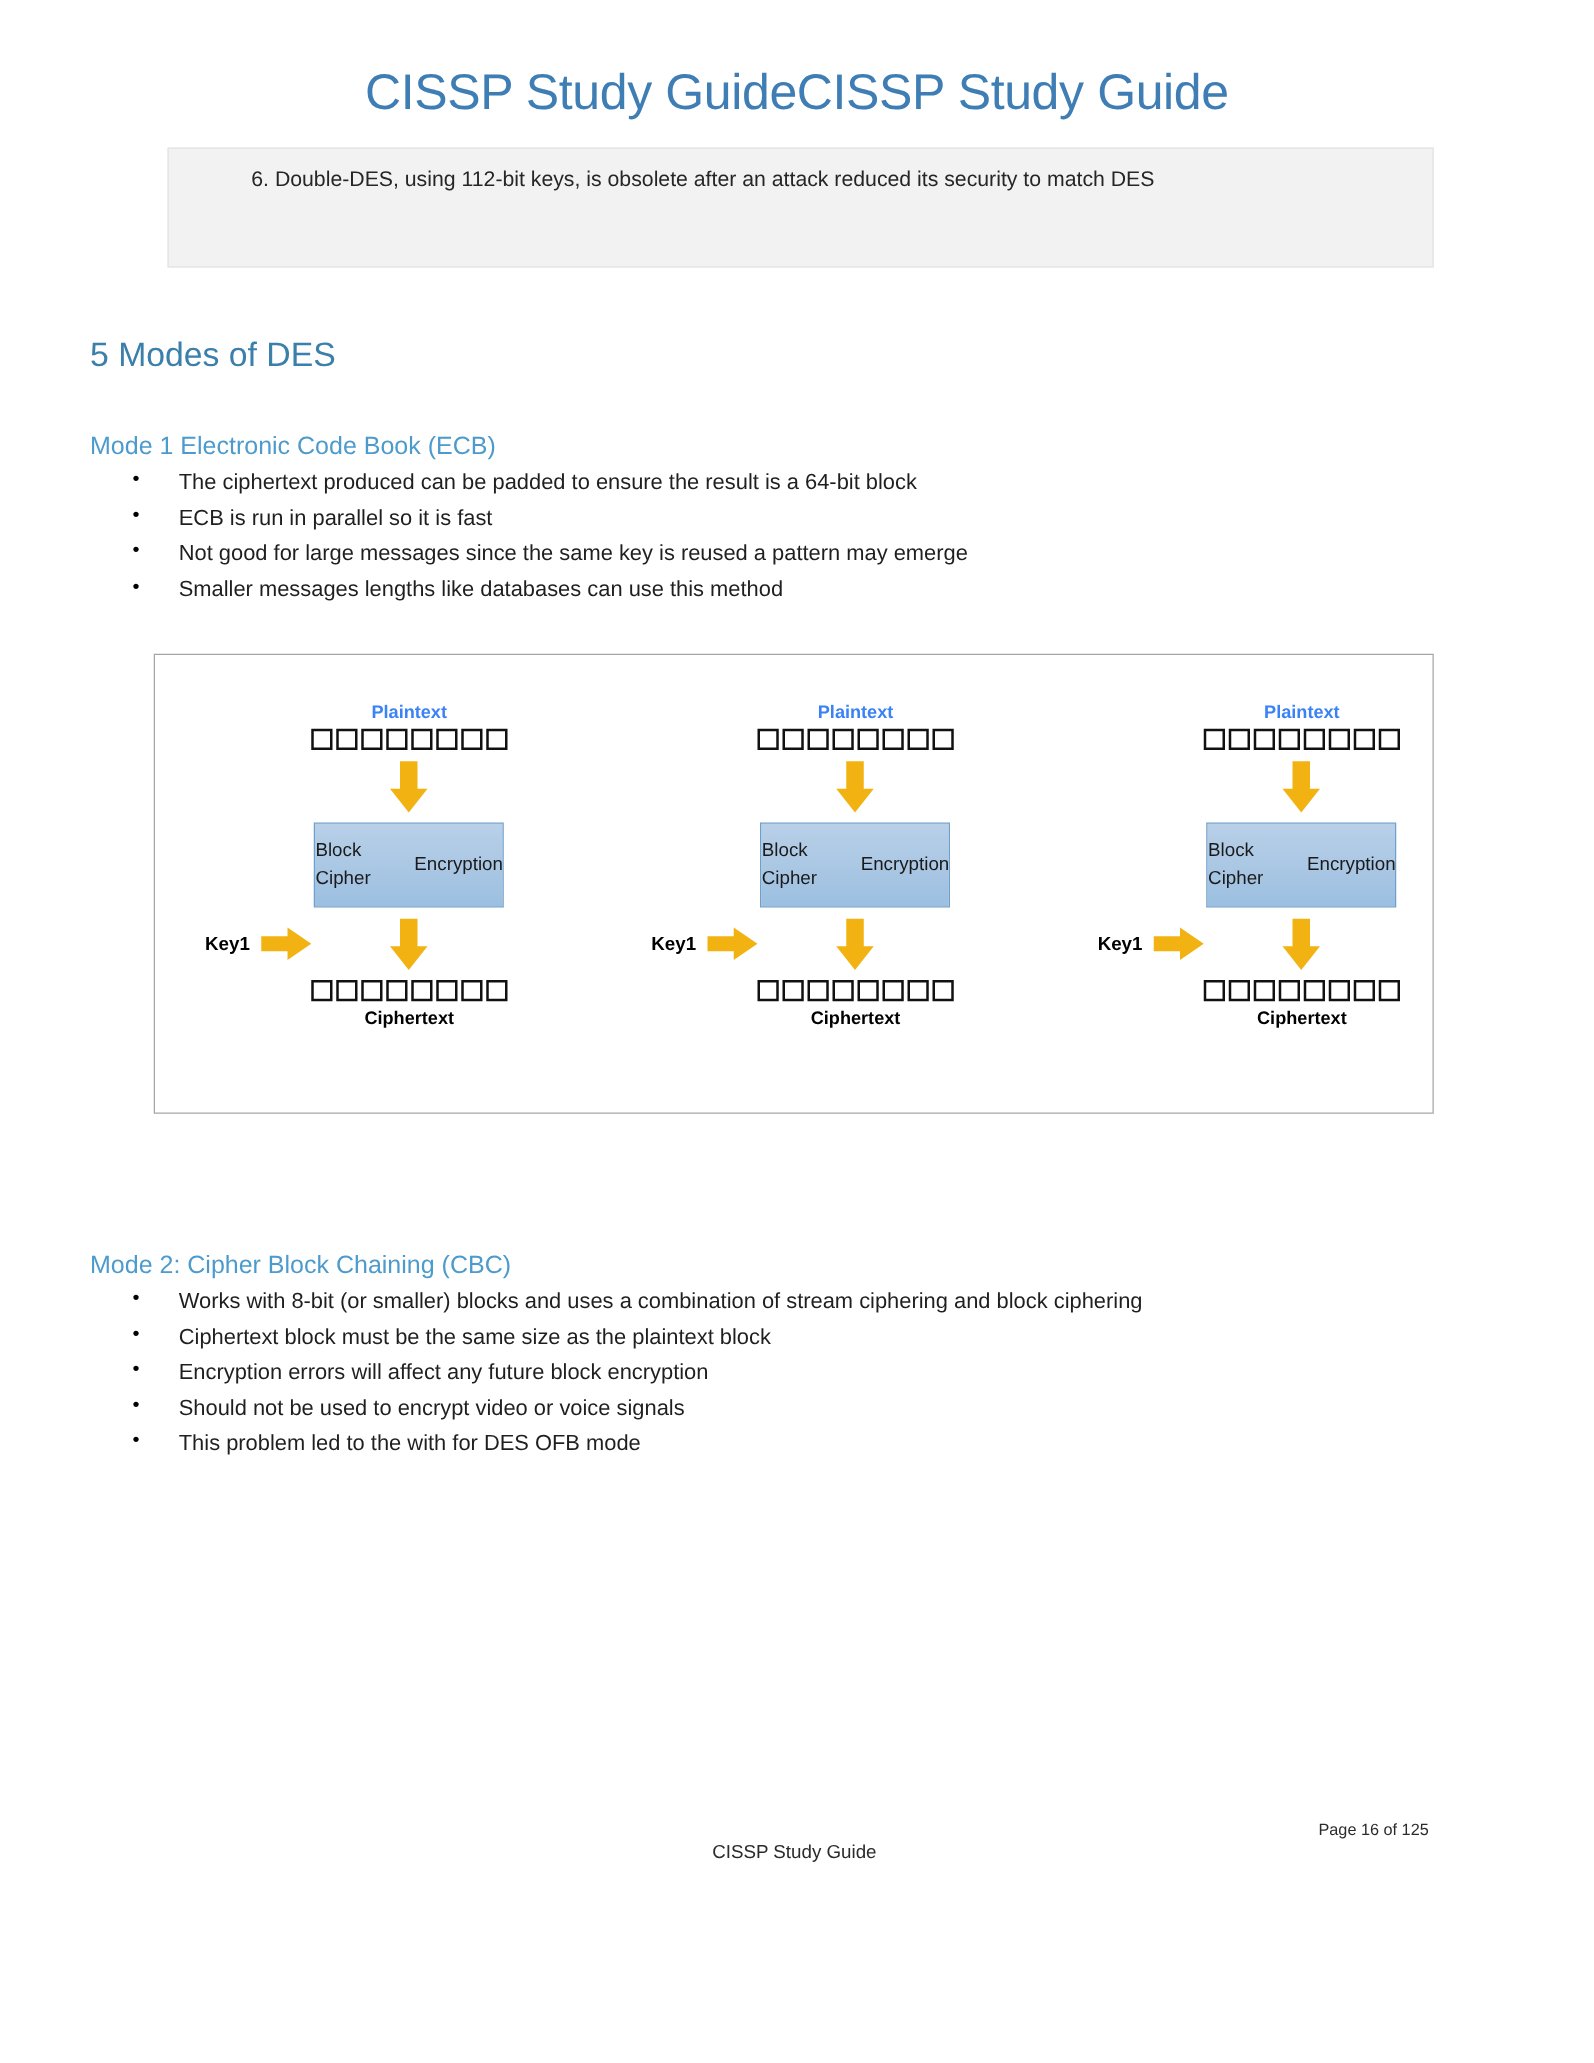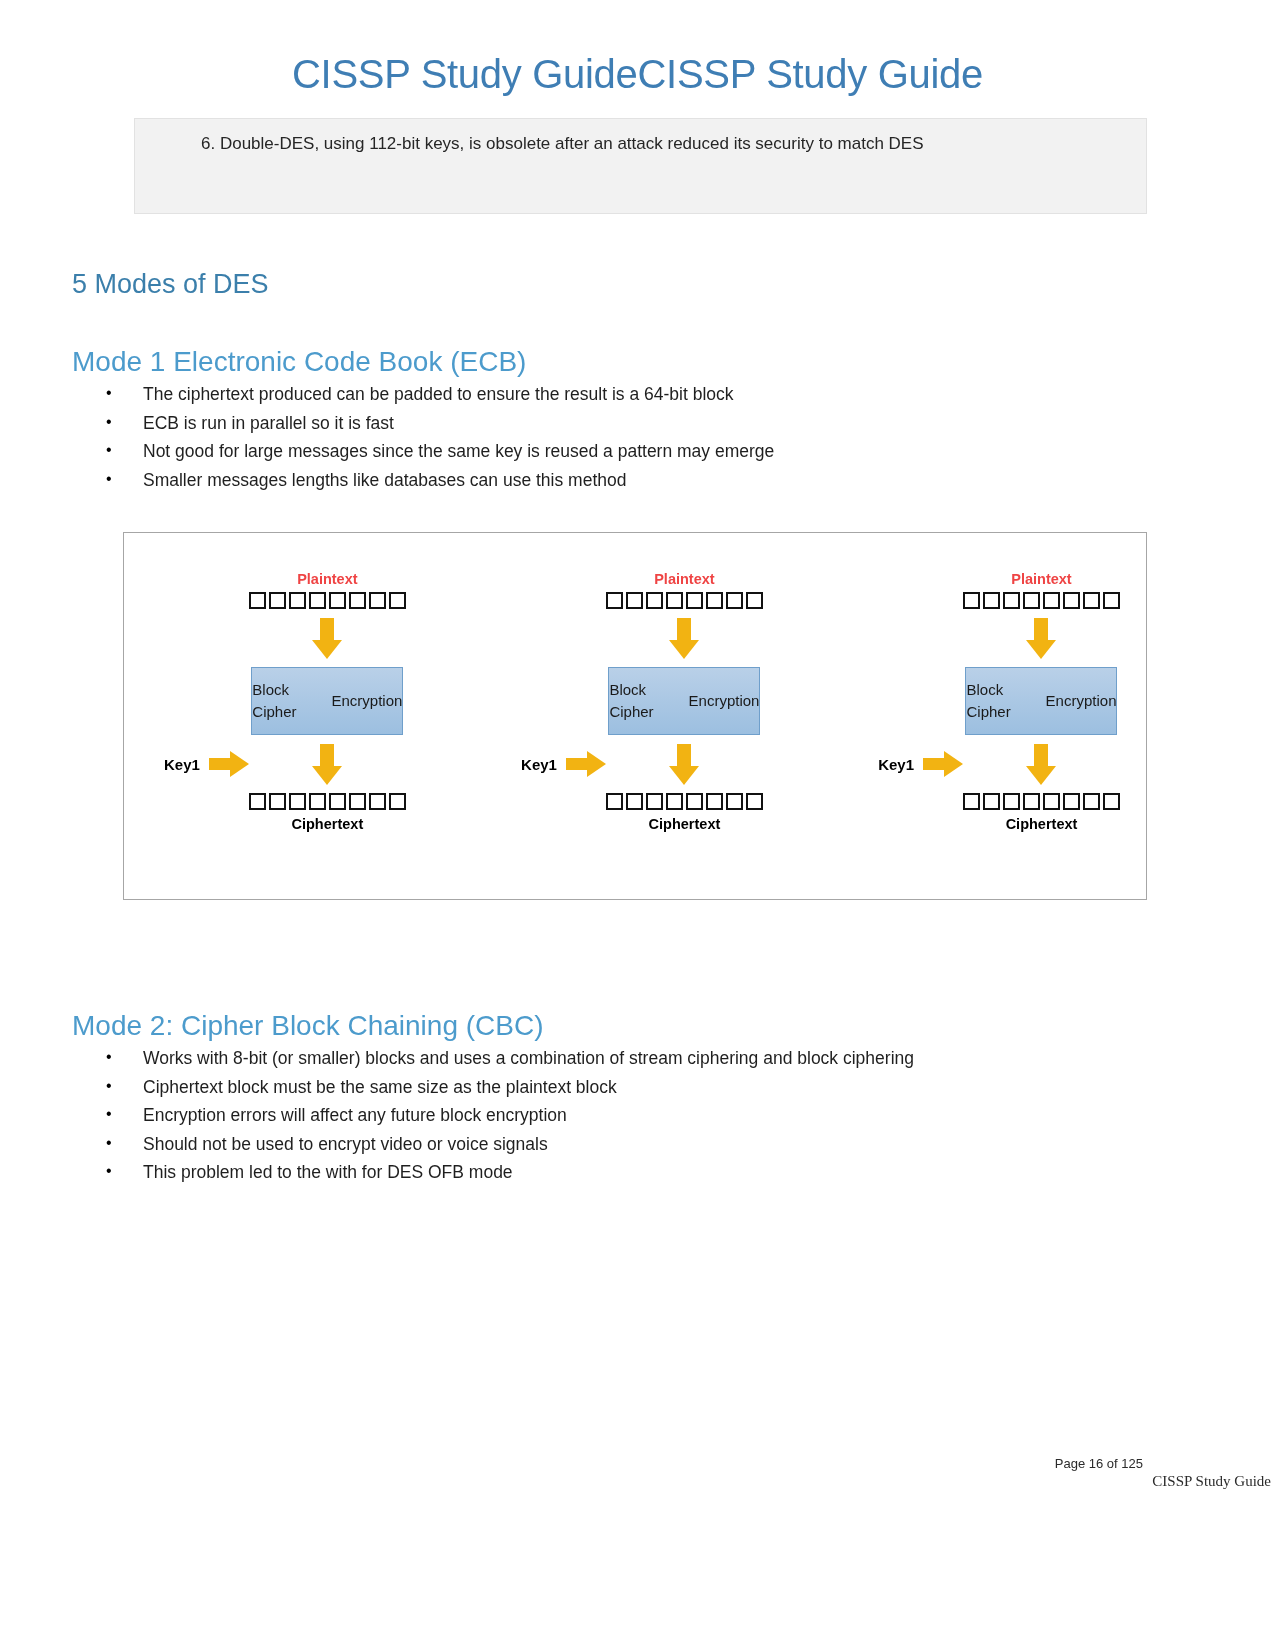--- a/index.html
+++ b/index.html
@@ -47,21 +47,21 @@
   
   .h1 {
     margin: 55px 0 0 72px;
     color: #3b7fab;
     font-size: 27px;
     font-weight: 400;
   }
   .h2 {
     margin: 46px 0 0 72px;
     color: #4c9bcc;
-    font-size: 28px;
+    font-size: 20px;
     font-weight: 400;
   }
 
   
   ul.bullets {
     list-style: none;
     margin: 8px 0 0 0;
     padding: 0;
   }
   ul.bullets li {
@@ -136,21 +136,21 @@
   }
 
   .chain {
     display: flex;
     flex-direction: column;
     align-items: center;
   }
   .cap-label {
     font-size: 14.5px;
     font-weight: bold;
-    color: #ef4444;
+    color: #3b82f6;
     margin-bottom: 5px;
   }
   .blocks {
     display: flex;
     gap: 3px;
   }
   .blocks i {
     display: block;
     width: 13px;
     height: 13px;
@@ -203,24 +203,23 @@
     position: absolute;
     right: 132px;
     top: 1456px;
     font-size: 13px;
     color: #2b2b2b;
   }
   .footer-text {
     position: absolute;
     left: 0; right: 4px;
     top: 1473px;
-    text-align: right;
+    text-align: center;
     font-size: 15px;
     color: #2b2b2b;
-    font-family: Liberation Serif, serif;
   }
 </style>
 </head>
 <body>
 
 <div class="doc-title">CISSP Study GuideCISSP Study Guide</div>
 
 <div class="callout">
   <div class="callout-item">6.  Double-DES, using 112-bit keys, is obsolete after an attack reduced its security to match DES</div>
 </div>

